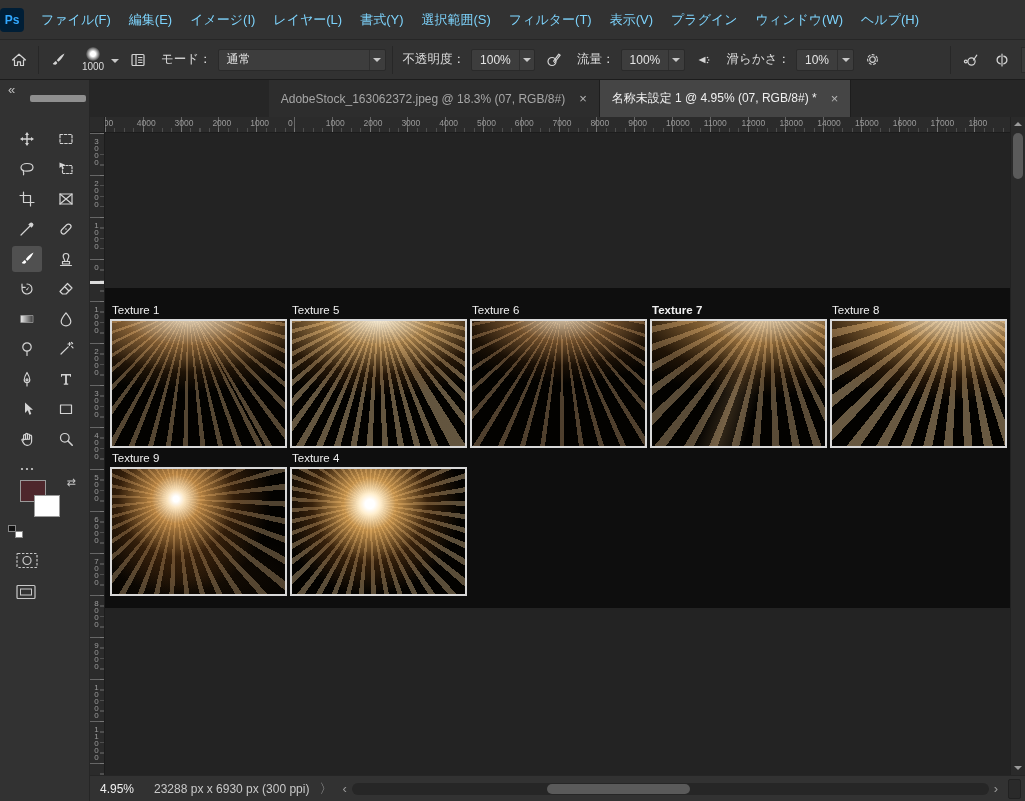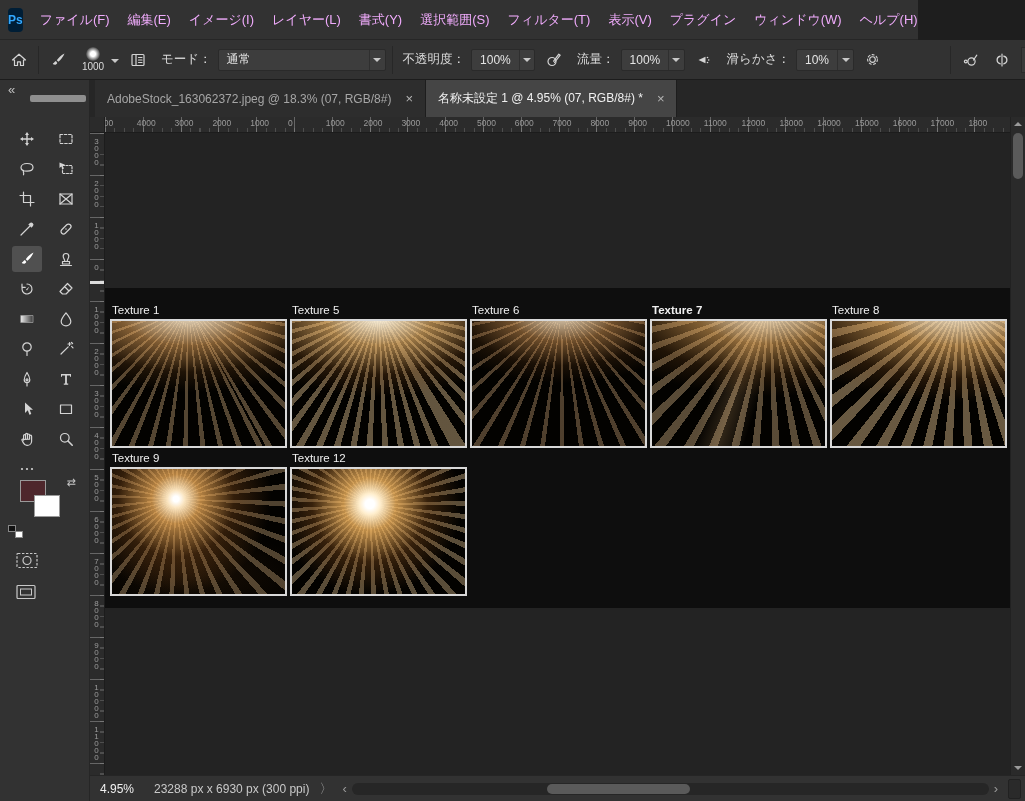--- a/index.html
+++ b/index.html
@@ -1,28 +1,28 @@
 <!DOCTYPE html>
 <html><head>
 <meta charset="utf-8">
 <style>
   * { margin:0; padding:0; box-sizing:border-box; }
   html,body { width:1025px; height:801px; overflow:hidden; }
   body { font-family:"Liberation Sans", sans-serif; background:#1e1e1e; position:relative; }
   .app { position:absolute; inset:0; }
 
   
-  .menubar { position:absolute; left:0; top:0; width:918px; height:40px;
+  .menubar { position:absolute; left:0; top:0; width:1025px; height:40px;
     background:#323232; border-bottom:1px solid #262626;
-    display:flex; align-items:center; padding-left:8px; }
+    display:flex; align-items:center; }
   .ps-logo { width:24px; height:24px; border-radius:4px; background:#001e36;
     color:#31a8ff; font-weight:bold; font-size:12px;
     display:flex; align-items:center; justify-content:center; margin-right:8px; }
   .menu { display:flex; align-items:center; }
-  .menu-item { padding:5px 9px; color:#f0abfc; font-size:13px; white-space:nowrap; cursor:default; }
+  .menu-item { padding:5px 9px; color:#7dd3fc; font-size:13px; white-space:nowrap; cursor:default; }
 
   
   .optionsbar { position:absolute; left:0; top:40px; width:1025px; height:40px;
     background:#323232; border-bottom:1px solid #1c1c1c;
     display:flex; align-items:center; padding:0 6px; gap:6px; overflow:hidden; }
   .ob-divider { width:1px; height:28px; background:#272727; flex:0 0 auto; }
   .ob-icon { width:26px; height:26px; border-radius:3px; display:flex; align-items:center; justify-content:center; flex:0 0 auto; }
   .ob-icon svg, .tool svg { stroke:#d4d4d4; stroke-width:1.2; fill:none; stroke-linecap:round; stroke-linejoin:round; }
   .ob-label { color:#dcdcdc; font-size:12.5px; margin-left:4px; white-space:nowrap; }
   .select { height:22px; background:#3d3d3d; border:1px solid #2a2a2a; border-radius:2px;
@@ -55,21 +55,21 @@
   .bg-swatch { position:absolute; top:15px; left:22px; width:26px; height:22px; background:#ffffff; border:1px solid #9a9a9a; }
   .swap-colors { position:absolute; top:-4px; right:2px; color:#c5c5c5; font-size:11px; }
   .default-colors { position:absolute; bottom:-8px; left:-4px; width:15px; height:13px; }
   .default-colors .d-bg { position:absolute; right:0; bottom:0; width:8px; height:7px; background:#fff; border:1px solid #888; }
   .default-colors .d-fg { position:absolute; left:0; top:0; width:8px; height:7px; background:#111; border:1px solid #888; }
   .bottom-icon { position:absolute; left:16px; }
   .qmask { top:472px; } .smode { top:504px; }
 
   
   .tabbar { position:absolute; left:90px; top:80px; right:0; height:37px;
-    background:#262626; display:flex; align-items:stretch; padding-left:5px; }
+    background:#262626; display:flex; align-items:stretch; padding-left:5px;justify-content:center; }
   .tab { display:flex; align-items:center; padding:0 12px; font-size:12px;
     border-right:1px solid #1d1d1d; white-space:nowrap; cursor:default; }
   .tab.inactive { background:#2d2d2d; color:#a6a6a6; }
   .tab.active { background:#454545; color:#f0f0f0; }
   .tab .close { margin-left:14px; font-size:13px; color:#b5b5b5; }
 
   
   .ruler-corner { position:absolute; left:90px; top:117px; width:15px; height:16px;
     background:#2b2b2b; border-right:1px solid #1c1c1c; border-bottom:1px solid #1c1c1c; }
   .hruler { position:absolute; left:105px; top:117px; width:905px; height:16px; overflow:hidden;
@@ -512,21 +512,21 @@
           </div>
           <div class="tex-cell" style="--i: 7;">
             <div class="tex-label">Texture 8</div>
             <div class="tex-img"></div>
           </div>
           <div class="tex-cell" style="--i: 8;">
             <div class="tex-label">Texture 9</div>
             <div class="tex-img"></div>
           </div>
           <div class="tex-cell" style="--i: 9;">
-            <div class="tex-label">Texture 12</div>
+            <div class="tex-label">Texture 4</div>
             <div class="tex-img"></div>
           </div>
         </div>
     </div>
   </div>
 
   <div class="vscroll">
     <div class="vs-arrow up"></div>
     <div class="vs-thumb"></div>
     <div class="vs-arrow down"></div>

